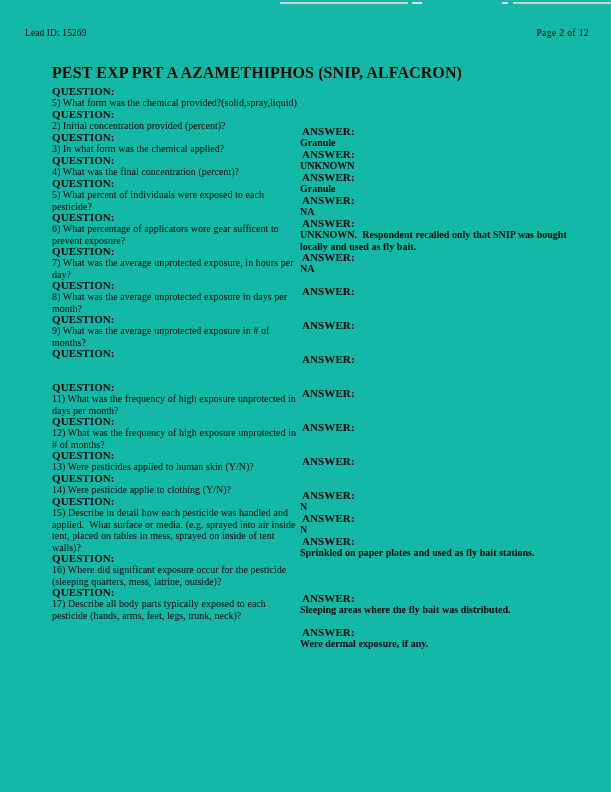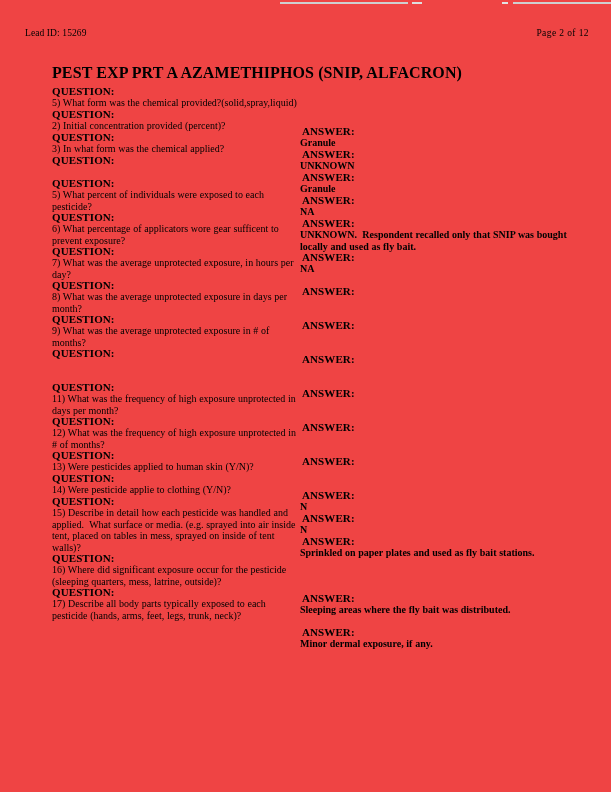--- a/index.html
+++ b/index.html
@@ -9,21 +9,21 @@
     background: #ffffff;
   }
   body {
     font-family: "Liberation Serif", "DejaVu Serif", serif;
     color: #000000;
   }
   .page {
     position: relative;
     width: 611px;
     height: 792px;
-    background: #ef4444;
+    background: #14b8a6;
     overflow: hidden;
   }
   
   .scan-artifact {
     position: absolute;
     background: #cfcfcf;
     height: 2px;
   }
   .scan-artifact.a1 { left: 280px; top: 2px;  width: 128px; }
   .scan-artifact.a2 { left: 412px; top: 2px;  width: 10px;  background: #dedede; }
@@ -148,20 +148,21 @@
           <div class="txt">3) In what form was the chemical applied?</div>
         </div>
         <div class="col-a">
           <div class="lbl lbl-a">ANSWER:</div>
           <div class="txt txt-a">Granule</div>
         </div>
       </div>
       <div class="qa-row" style="position: absolute; left: 0px; top: 69px;">
         <div class="col-q">
           <div class="lbl">QUESTION:</div>
+          <div class="txt">4) What was the final concentration (percent)?</div>
         </div>
         <div class="col-a">
           <div class="lbl lbl-a">ANSWER:</div>
           <div class="txt txt-a">NA</div>
         </div>
       </div>
       <div class="qa-row" style="position: absolute; left: 0px; top: 92px;">
         <div class="col-q">
           <div class="lbl">QUESTION:</div>
           <div class="txt">5) What percent of individuals were exposed to each pesticide?</div>
@@ -280,18 +281,18 @@
           <div class="txt txt-a">Sleeping areas where the fly bait was distributed.</div>
         </div>
       </div>
       <div class="qa-row" style="position: absolute; left: 0px; top: 501px;">
         <div class="col-q">
           <div class="lbl">QUESTION:</div>
           <div class="txt">17) Describe all body parts typically exposed to each pesticide (hands, arms, feet, legs, trunk, neck)?</div>
         </div>
         <div class="col-a">
           <div class="lbl lbl-a">ANSWER:</div>
-          <div class="txt txt-a">Minor dermal exposure, if any.</div>
+          <div class="txt txt-a">Were dermal exposure, if any.</div>
         </div>
       </div>
     </div>
 
 </div>
 
 </body></html>

